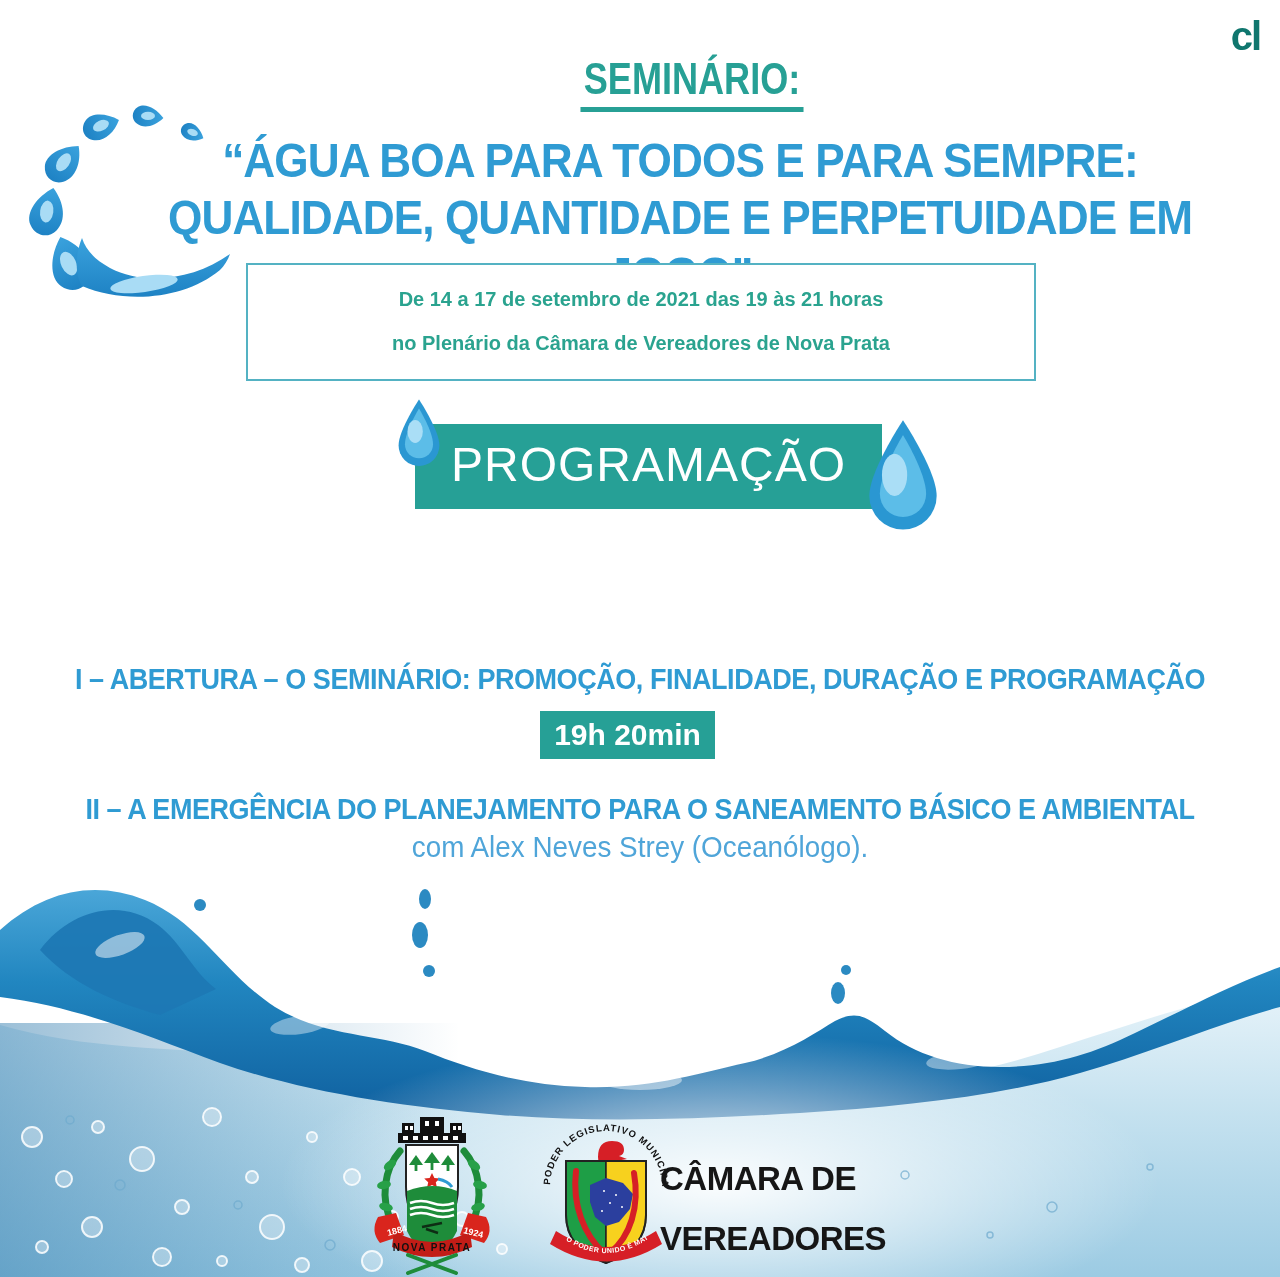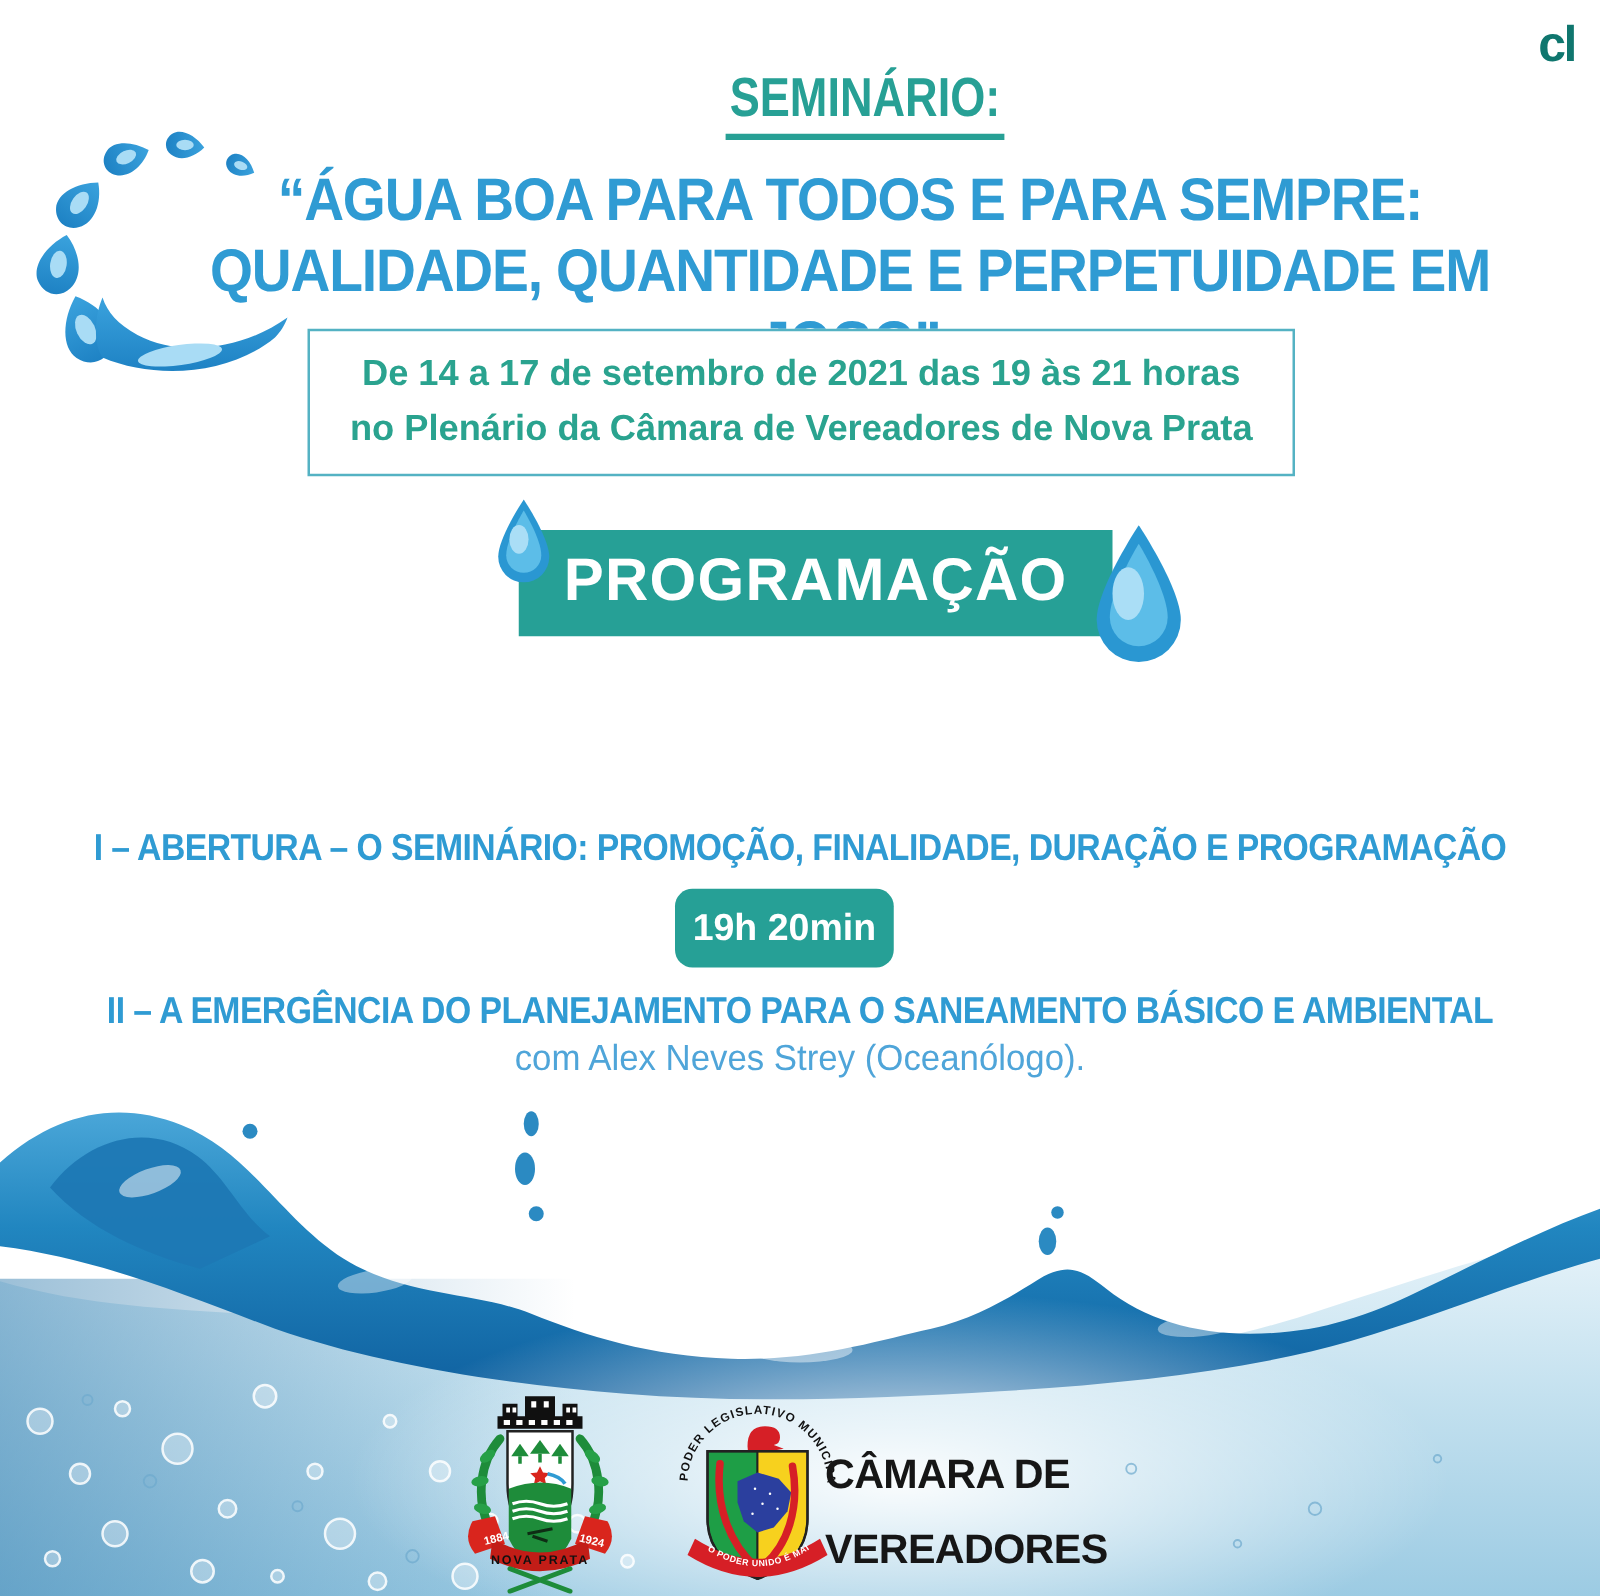--- a/index.html
+++ b/index.html
@@ -26,49 +26,49 @@
   
   .main-title{
     position:absolute; top:132px; left:40px; width:1280px; text-align:center;
     color:#2f9bd3; font-weight:700; font-size:48px; line-height:57px;
     letter-spacing:-1px; transform:scaleX(.92); transform-origin:center;
   }
   
   .date-box{
     position:absolute; top:263px; left:246px; width:790px;
     border:2px solid #54b2c3; background:#fff; text-align:center;
-    color:#2aa38f; font-weight:700; font-size:29px; line-height:44px;
+    color:#2aa38f; font-weight:700; font-size:20px; line-height:44px;
     padding:12px 0 14px;
   }
   
   .prog{ position:absolute; top:424px; left:415px; }
   .prog-rect{
     position:relative; z-index:1; background:#26a096; color:#ffffff;
-    font-weight:700; font-size:48px; letter-spacing:1px;
+    font-weight:400; font-size:48px; letter-spacing:1px;
     padding:13px 36px 17px; white-space:nowrap;
   }
   .drop-small{ position:absolute; left:-22px; top:-27px; width:52px; height:74px; z-index:2; }
   .drop-big{ position:absolute; right:-64px; top:-8px; width:86px; height:122px; z-index:2; }
   
   .day-banner{
     position:absolute; top:584px; left:344px; width:598px; height:49px;
     background:#26a096; color:#fff; font-weight:700; font-size:30px;
     display:flex; align-items:center; justify-content:center; letter-spacing:-.5px;
   }
   .sched-line{
     position:absolute; left:0; width:1280px; text-align:center;
     color:#2f9bd3; font-weight:700; font-size:30px; letter-spacing:-.5px;
     transform:scaleX(.9); transform-origin:center; white-space:nowrap;
   }
   .item-1{ top:662px; }
   .item-2{ top:792px; }
   .time-badge{
-    position:absolute; top:711px; left:540px; width:175px; height:63px;
+    position:absolute; top:711px; left:540px; width:175px; height:48px;
     background:#26a096; color:#fff; font-weight:700; font-size:30px;
-    display:flex; align-items:center; justify-content:center;border-radius:14px;
+    display:flex; align-items:center; justify-content:center;
   }
   .speaker{
     position:absolute; top:831px; left:0; width:1280px; text-align:center;
     color:#4fa5d9; font-weight:400; font-size:29px; letter-spacing:0;
     transform:scaleX(.96); transform-origin:center;
   }
   
   .water{ position:absolute; left:0; bottom:0; width:1280px; height:402px; }
   .water svg.scene{ position:absolute; inset:0; width:100%; height:100%; }
   .crest-left{ position:absolute; left:350px; top:224px; width:164px; height:176px; }

